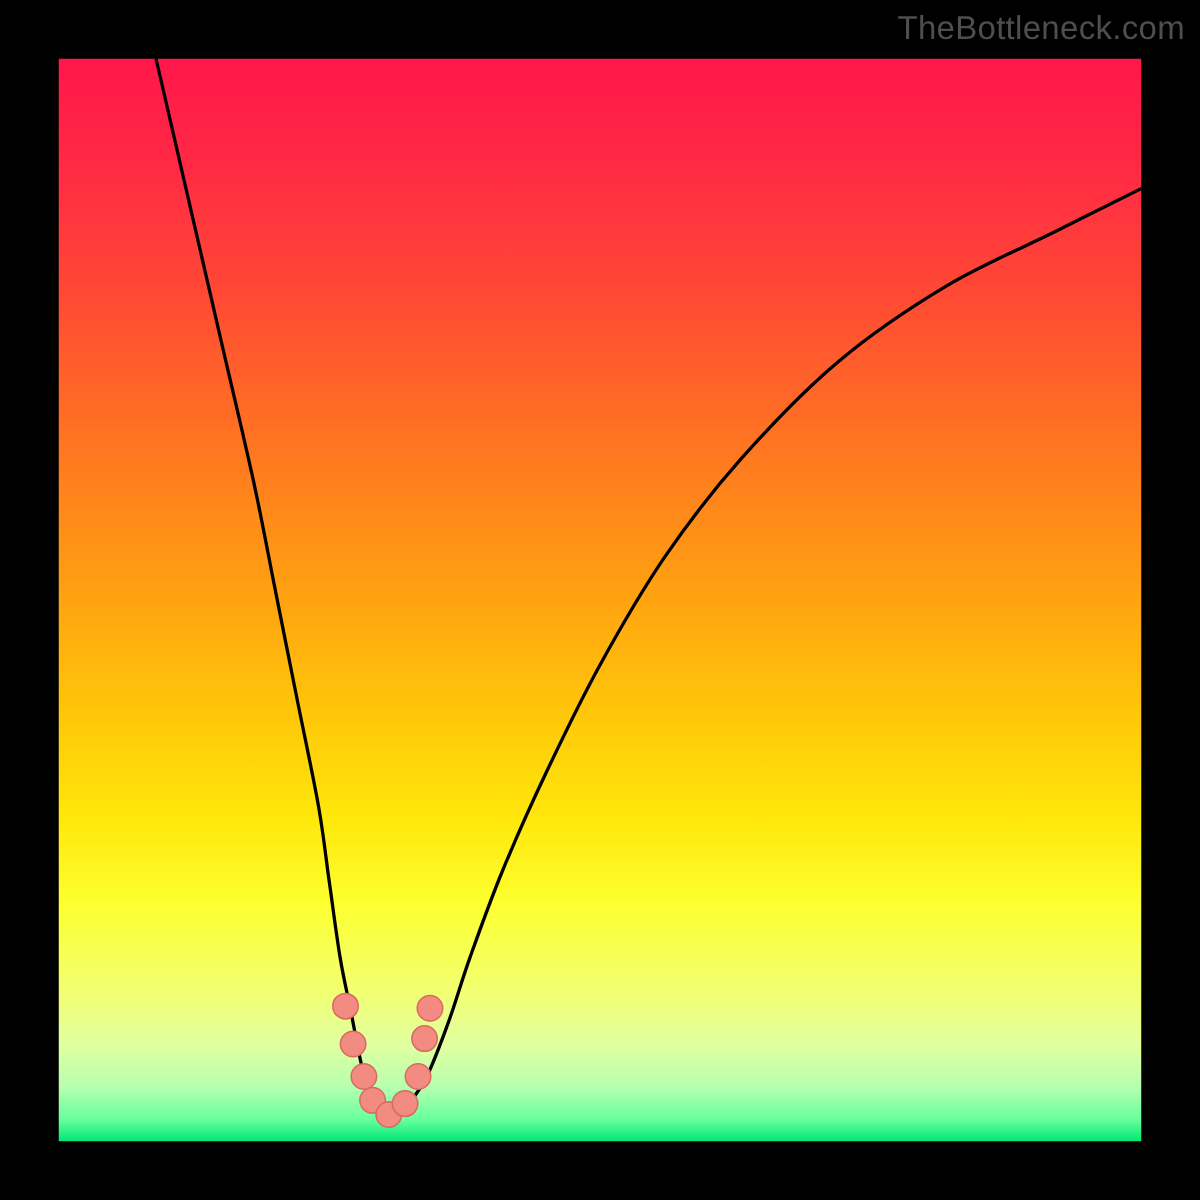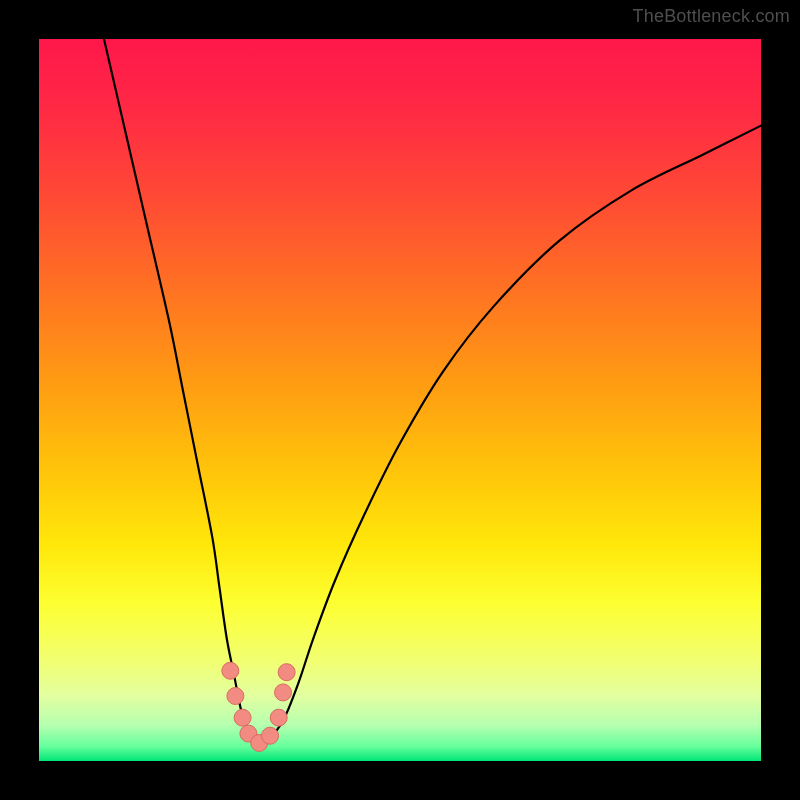--- a/index.html
+++ b/index.html
@@ -37,21 +37,21 @@
     left: 0;
     top: 0;
     width: 100%;
     height: 100%;
   }
   .watermark {
     position: absolute;
     top: 6px;
     right: 10px;
     font-family: Arial, Helvetica, sans-serif;
-    font-size: 18px;
+    font-size: 22px;
     color: #4e4e4e;
     letter-spacing: 0.2px;
   }
 </style>
 </head>
 <body>
 
 <div class="frame">
   <div class="plot">
 

